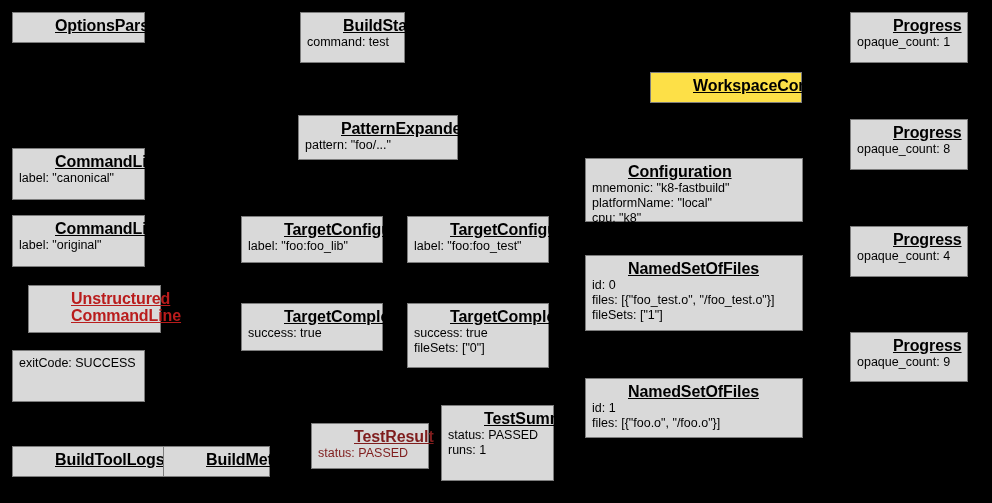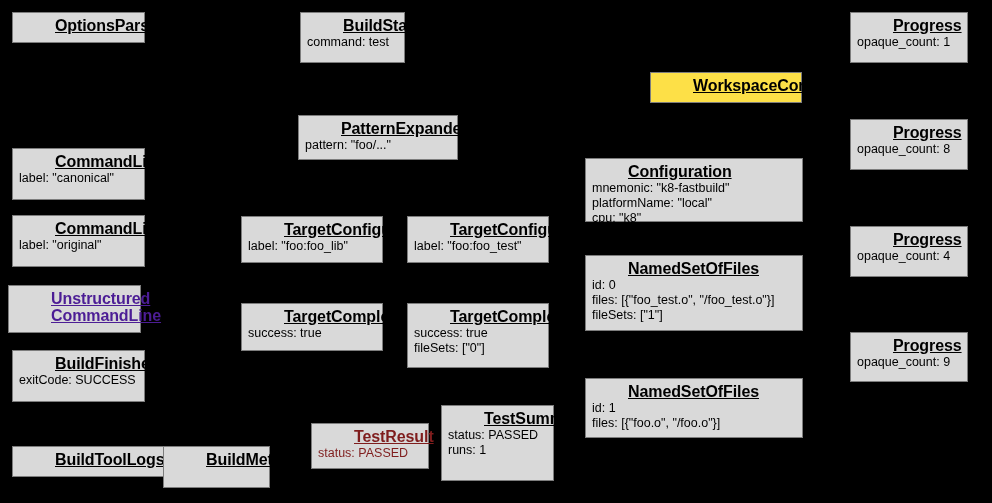--- a/index.html
+++ b/index.html
@@ -50,32 +50,31 @@
       <div class="node-title">OptionsParsed</div>
     </div>
     <div class="node" style="left: 12px; top: 148px; width: 133px; height: 52px; background: rgb(217, 217, 217); border-color: rgb(125, 125, 125); color: rgb(0, 0, 0);">
       <div class="node-title">CommandLine</div>
       <div class="node-fields">label: "canonical"</div>
     </div>
     <div class="node" style="left: 12px; top: 215px; width: 133px; height: 52px; background: rgb(217, 217, 217); border-color: rgb(125, 125, 125); color: rgb(0, 0, 0);">
       <div class="node-title">CommandLine</div>
       <div class="node-fields">label: "original"</div>
     </div>
-    <div class="node" style="left: 8px; top: 285px; width: 133px; height: 48px; background: rgb(217, 217, 217); border-color: rgb(125, 125, 125); color: #4c1d95;">
+    <div class="node" style="left: 28px; top: 285px; width: 133px; height: 48px; background: rgb(217, 217, 217); border-color: rgb(125, 125, 125); color: #b91c1c;">
       <div class="node-title">Unstructured
 CommandLine</div>
     </div>
     <div class="node" style="left: 12px; top: 350px; width: 133px; height: 52px; background: rgb(217, 217, 217); border-color: rgb(125, 125, 125); color: rgb(0, 0, 0);">
-      <div class="node-title">BuildFinished</div>
       <div class="node-fields">exitCode: SUCCESS</div>
     </div>
     <div class="node" style="left: 12px; top: 446px; width: 154px; height: 31px; background: rgb(217, 217, 217); border-color: rgb(125, 125, 125); color: rgb(0, 0, 0);">
       <div class="node-title">BuildToolLogs</div>
     </div>
-    <div class="node" style="left: 163px; top: 446px; width: 107px; height: 42px; background: rgb(217, 217, 217); border-color: rgb(125, 125, 125); color: rgb(0, 0, 0);">
+    <div class="node" style="left: 163px; top: 446px; width: 107px; height: 31px; background: rgb(217, 217, 217); border-color: rgb(125, 125, 125); color: rgb(0, 0, 0);">
       <div class="node-title">BuildMetrics</div>
     </div>
     <div class="node" style="left: 300px; top: 12px; width: 105px; height: 51px; background: rgb(217, 217, 217); border-color: rgb(125, 125, 125); color: rgb(0, 0, 0);">
       <div class="node-title">BuildStarted</div>
       <div class="node-fields">command: test</div>
     </div>
     <div class="node" style="left: 298px; top: 115px; width: 160px; height: 45px; background: rgb(217, 217, 217); border-color: rgb(125, 125, 125); color: rgb(0, 0, 0);">
       <div class="node-title">PatternExpanded</div>
       <div class="node-fields">pattern: "foo/..."</div>
     </div>

